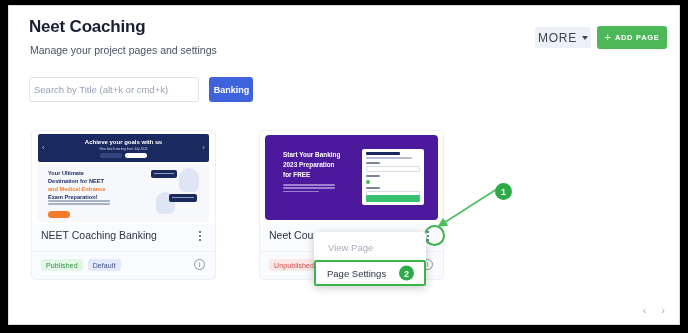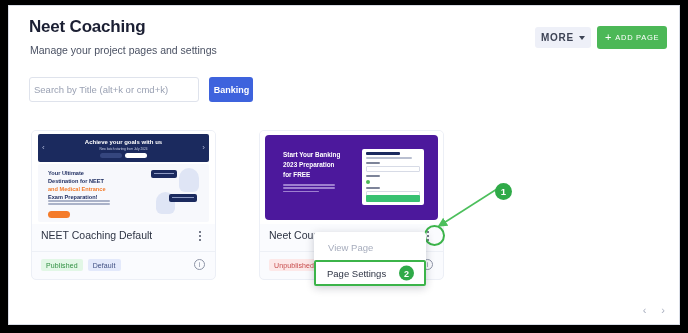--- a/index.html
+++ b/index.html
@@ -32,38 +32,38 @@
     font-size: 10.5px; color: #4a5163;
   }
   #more-button {
     position: absolute; right: 88px; top: 21px;
     width: 56px; height: 21px;
     background: #eef0f8; border-radius: 3px;
     display: flex; align-items: center; justify-content: center; gap: 5px;
     cursor: pointer;
   }
   #more-button .lbl {
-    font-size: 10px; font-weight: bold; color: #3d4355; letter-spacing: 0.7px;
+    font-size: 12px; font-weight: normal; color: #3d4355; letter-spacing: 0.7px;
   }
   .chev-d {
     width: 0; height: 0;
     border-left: 3.5px solid transparent;
     border-right: 3.5px solid transparent;
     border-top: 4px solid #3d4355;
   }
   #add-page-button {
     position: absolute; right: 12px; top: 20px;
     width: 70px; height: 23px;
     background: #4cb857; border-radius: 3px;
     display: flex; align-items: center; justify-content: center; gap: 4px;
     cursor: pointer;
   }
   #add-page-button .plus { color: #fff; font-size: 11px; line-height: 1; }
   #add-page-button .lbl {
-    color: #fff; font-size: 7.5px; font-weight: normal; letter-spacing: 0.7px;
+    color: #fff; font-size: 7.5px; font-weight: bold; letter-spacing: 0.7px;
   }
 
   
   #search-row { position: absolute; left: 20px; top: 71px; }
   #search-input {
     width: 170px; height: 25px;
     border: 1px solid #dfe3ec; border-radius: 3px;
     background: #fff; padding: 0 4px;
     font-family: "Liberation Sans", sans-serif;
     font-size: 9.5px; color: #3d4355;
@@ -292,21 +292,21 @@
         <div class="t1-person" id="t1-p2"></div>
         <div class="t1-bubble" id="t1-b1">
             <s></s>
           </div>
         <div class="t1-bubble" id="t1-b2">
             <s></s>
           </div>
       </div>
     </div>
 
-    <div class="card-title">NEET Coaching Default</div>
+    <div class="card-title">NEET Coaching Banking</div>
     <div class="kebab">
         <b></b>
         <b></b>
         <b></b>
       </div>
     <div class="card-divider"></div>
     <div class="badges">
       <span class="badge published">Published</span>
       <span class="badge default">Default</span>
     </div>

